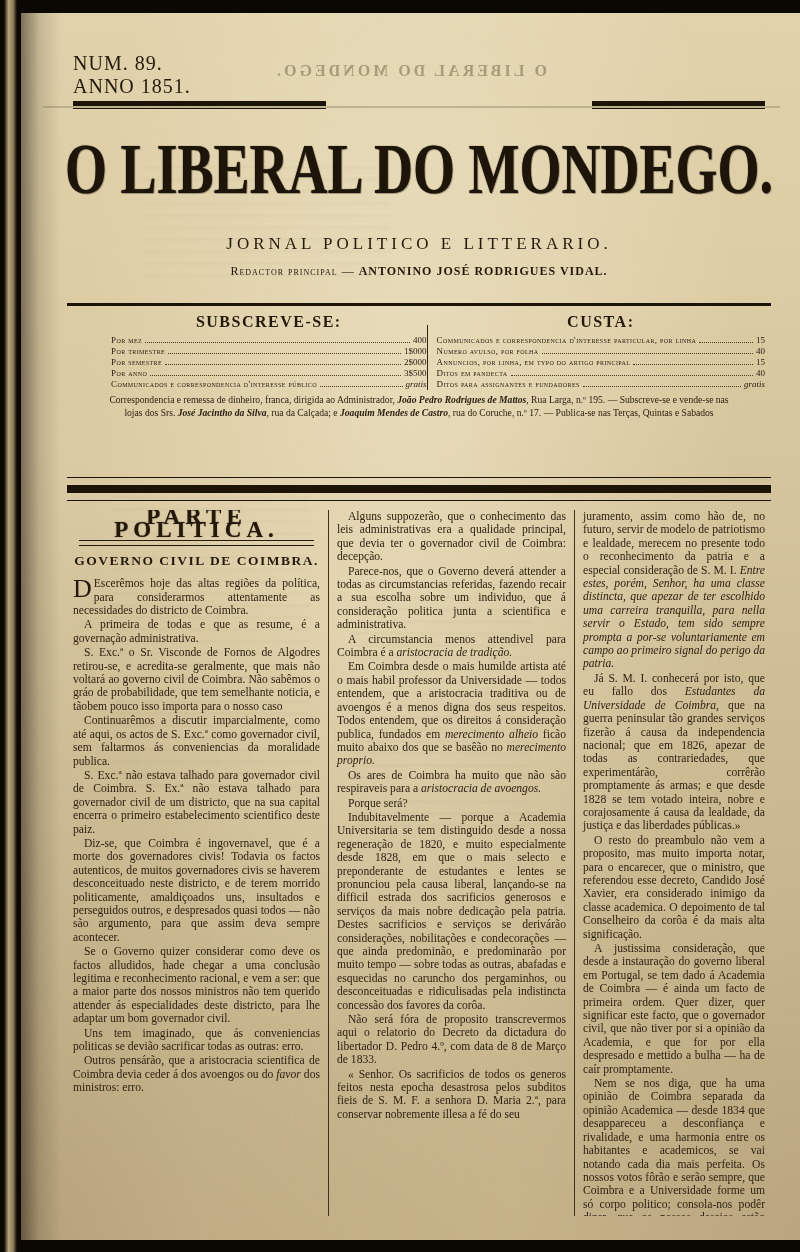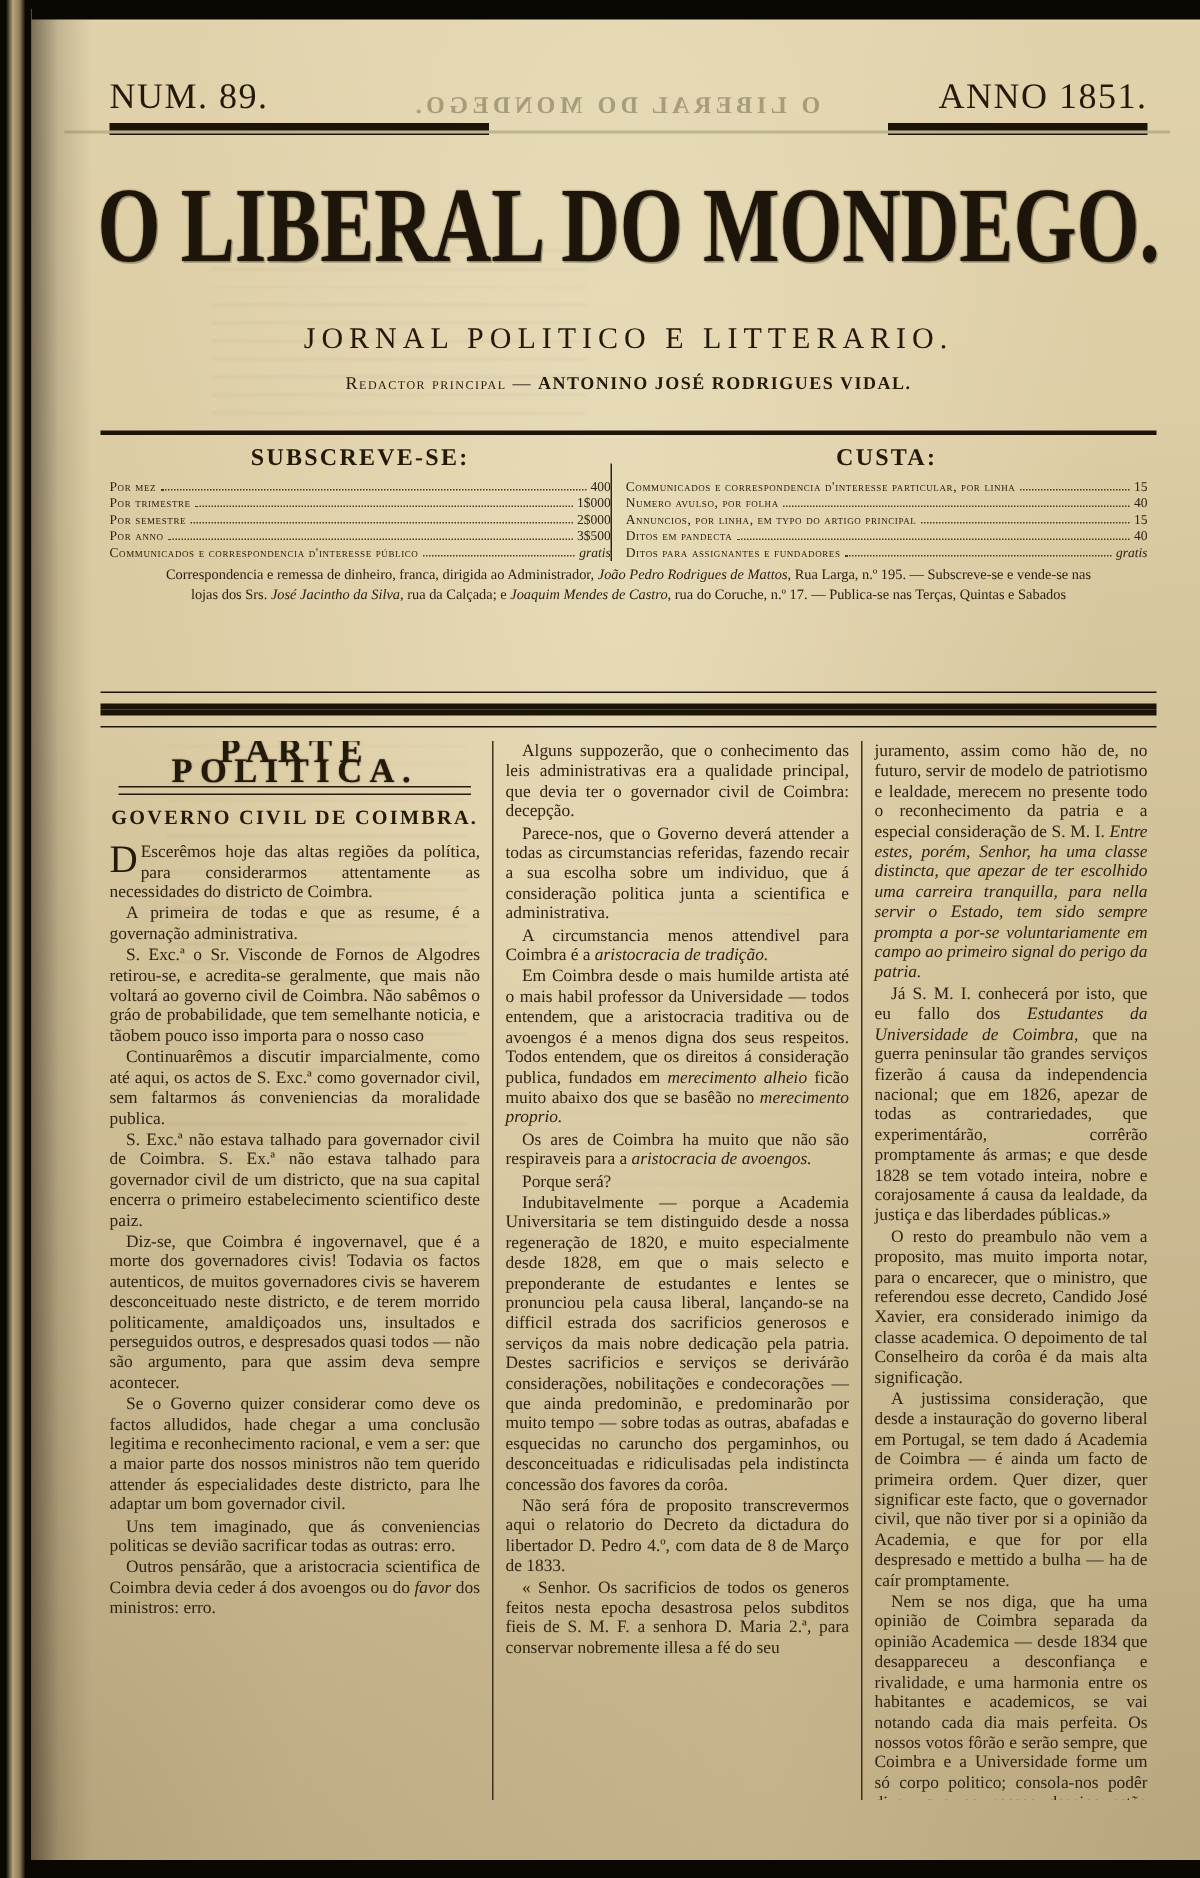--- a/index.html
+++ b/index.html
@@ -20,52 +20,52 @@
   .smudge{position:absolute;pointer-events:none;opacity:.10;
         background:repeating-linear-gradient(0deg,rgba(90,82,55,.8) 0 1px,transparent 1px 12px);
         filter:blur(1px);}
   .s1{left:90px;top:480px;width:200px;height:300px;}
   .s2{left:330px;top:560px;width:180px;height:260px;}
   .s3{left:120px;top:150px;width:250px;height:120px;}
   .bleed-mast{position:absolute;left:0;right:0;top:56px;text-align:center;
         transform:scaleX(-1);color:rgba(105,98,66,.5);font-weight:bold;font-size:16px;
         letter-spacing:3px;filter:blur(.4px);}
   .content{position:relative;padding:46px 35px 0 52px;}
-  .head-row{display:flex;justify-content:space-between;align-items:baseline;font-size:24px;
-        letter-spacing:1px;color:#241a0b;}
+  .head-row{display:flex;justify-content:space-between;align-items:baseline;font-size:20px;
+        letter-spacing:1px;color:#241a0b;flex-direction:column;}
   .head-rules{position:relative;height:13px;margin-top:3px;}
   .head-rules .faint{position:absolute;left:-30px;right:-15px;top:5px;height:2px;
         background:rgba(128,128,88,.4);}
   .bar{position:absolute;top:0;}
   .bar-left{left:0;width:253px;}
   .bar-right{right:0;width:173px;}
   .bar .b1{height:5px;background:#1d1408;margin-bottom:2px;}
   .bar .b3{height:1px;background:#1d1408;}
   .masthead{margin:14px -8px 30px -8px;text-align:center;height:76px;}
   .mh{display:inline-block;transform:scaleY(1.32);transform-origin:top center;
         font-size:54px;font-weight:bold;white-space:nowrap;color:#1d1509;
         text-shadow:0 0 1px rgba(35,25,10,.8), 1px 1px 0 rgba(35,25,10,.25);}
-  .subtitle{text-align:center;font-size:20px;letter-spacing:4px;margin:2px 0 10px;color:#241a0b;}
+  .subtitle{text-align:center;font-size:17px;letter-spacing:4px;margin:2px 0 10px;color:#241a0b;}
   .redactor{text-align:center;font-size:12px;letter-spacing:.5px;margin-bottom:24px;color:#241a0b;}
   .red-prefix{font-variant:small-caps;letter-spacing:1px;}
   .red-name{font-weight:bold;letter-spacing:1px;}
   .main-rule{height:3px;background:#1d1408;margin:0 -6px;}
-  .terms{display:flex;margin-top:5px;}
+  .terms{display:flex;margin-top:5px;margin-left:38px;}
   .terms-col{width:49%;}
   .terms-col.custa{width:51%;padding-left:9px;}
   .terms-divider{width:1px;background:#2e2414;margin-top:14px;}
   .terms-title{text-align:center;font-size:16px;font-weight:bold;letter-spacing:1.5px;
         margin:2px 0 4px;color:#241a0b;}
   .trow{display:flex;align-items:baseline;font-size:9px;line-height:11px;color:#2b2112;}
   .tlabel{font-variant:small-caps;letter-spacing:.4px;white-space:nowrap;}
   .lead{flex:1;border-bottom:1px dotted #4a3c22;margin:0 3px 2px 3px;min-width:8px;}
   .tval{white-space:nowrap;}
   .trow:last-child .tval{font-style:italic;}
   .imprint{margin-top:4px;text-align:center;font-size:9.6px;line-height:12.5px;color:#2b2112;}
-  .name{font-weight:normal;font-style:italic;}
+  .name{font-weight:bold;font-style:italic;}
   .bleed-band{height:58px;}
   .dbl-top{height:7px;border-top:1px solid #1d1408;border-bottom:4px solid #1d1408;margin:0 -6px;}
   .dbl-bot{height:7px;border-top:4px solid #1d1408;border-bottom:1px solid #1d1408;margin:0 -6px;}
   .date-line{text-align:center;font-size:25px;letter-spacing:3px;margin:7px 0;color:#241a0b;}
   .cols{display:flex;margin-top:9px;height:706px;overflow:hidden;}
   .col{text-align:justify;font-size:11.6px;line-height:13.4px;color:#2e2312;}
   .col1{width:247px;}
   .col2{width:229px;}
   .col3{flex:1;}
   .vrule{width:1px;background:#3e321c;margin:0 8px;}

